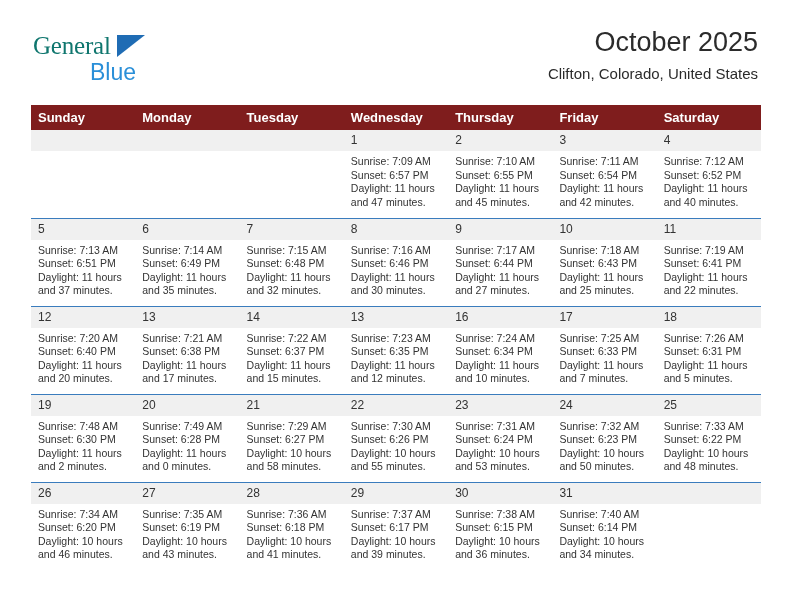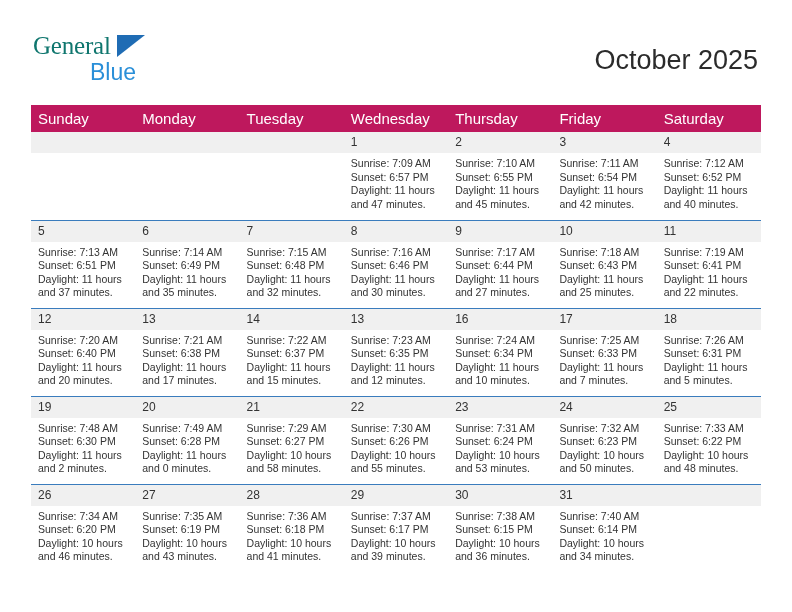--- a/index.html
+++ b/index.html
@@ -60,21 +60,21 @@
     left: 57px;
     top: 26px;
     font-size: 23px;
     color: #2a8fd8;
     line-height: 28px;
     font-family: "Liberation Sans", sans-serif;
   }
   .title-block {
     position: absolute;
     right: 34px;
-    top: 44px;
+    top: 26px;
     text-align: right;
   }
   .cal-title {
     font-size: 27px;
     color: #2b2b2b;
     line-height: 32px;
     font-weight: normal;
     margin: 0;
   }
   .cal-subtitle {
@@ -87,24 +87,24 @@
   
   .calendar {
     position: absolute;
     left: 31px;
     top: 105px;
     width: 730px;
     border-collapse: collapse;
     table-layout: fixed;
   }
   .calendar th {
-    background: #be185d;
+    background: #7f1d1d;
     color: #ffffff;
-    font-size: 15px;
-    font-weight: normal;
+    font-size: 13px;
+    font-weight: bold;
     text-align: left;
     padding: 5px 0 5px 7px;
     height: 18px;
     box-sizing: border-box;
   }
   .calendar td {
     vertical-align: top;
     padding: 0;
     height: 88px;
     border-bottom: 1.5px solid #3a7cbd;
@@ -143,20 +143,21 @@
 <div class="page">
 
   <div class="header">
     <div class="brand">
       <span class="brand-general">General</span>
       <span class="brand-triangle"></span>
       <span class="brand-blue">Blue</span>
     </div>
     <div class="title-block">
       <h1 class="cal-title">October 2025</h1>
+      <p class="cal-subtitle">Clifton, Colorado, United States</p>
     </div>
   </div>
 
   <table class="calendar">
     <thead>
       <tr id="weekday-row">
           <th>Sunday</th>
           <th>Monday</th>
           <th>Tuesday</th>
           <th>Wednesday</th>

